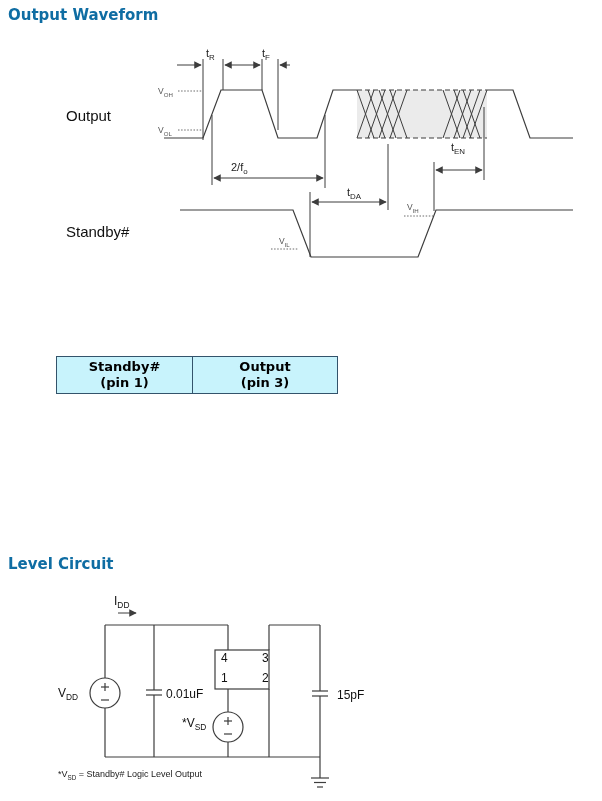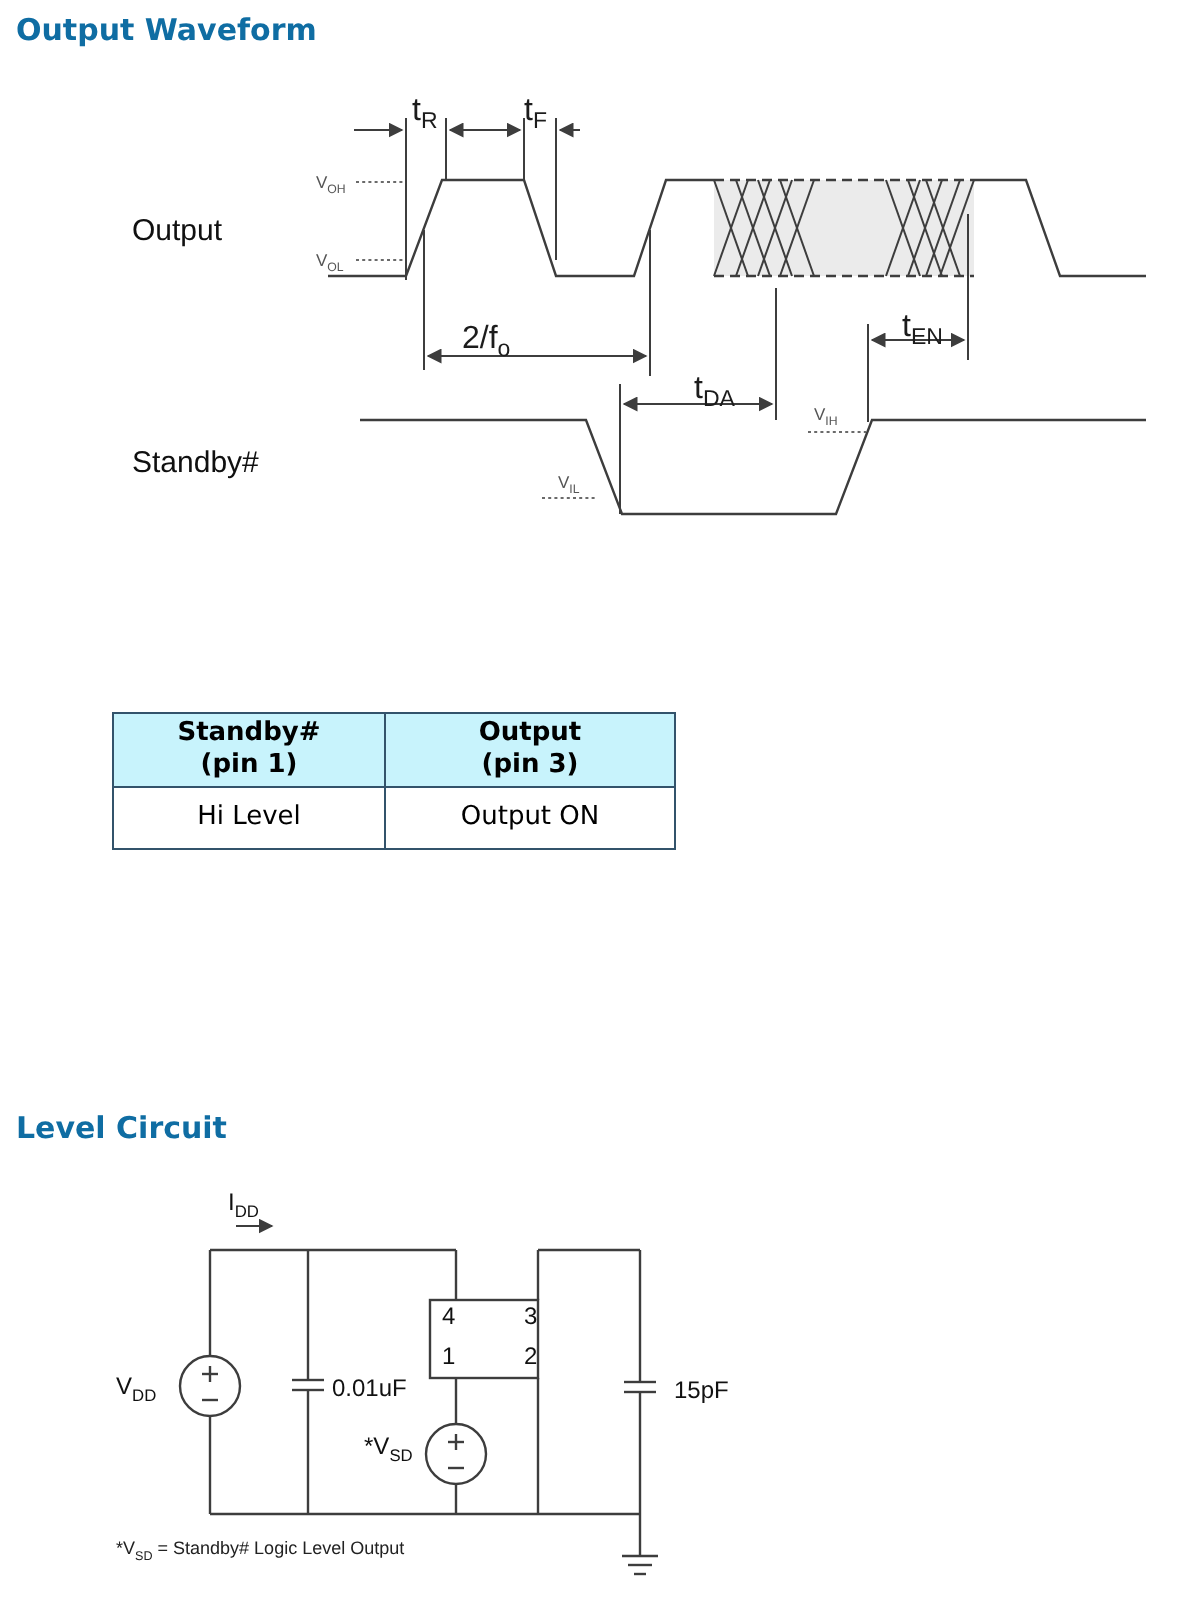--- a/index.html
+++ b/index.html
@@ -19,21 +19,21 @@
   svg.layer { position:absolute; left:0; top:0; }
 
   .wire   { stroke:var(--line,#3d3d3d); stroke-width:1.2; fill:none; }
   .meas   { stroke:var(--line,#3d3d3d); stroke-width:1; fill:none; }
   .hatch  { stroke:var(--line,#3d3d3d); stroke-width:1; fill:none; }
   .dashln { stroke:var(--line,#3d3d3d); stroke-width:1.2; fill:none; stroke-dasharray:5 3; }
   .dotln  { stroke:#6a6a6a; stroke-width:1; fill:none; stroke-dasharray:1.5 1.6; }
   .mfill  { fill:var(--line,#3d3d3d); }
   .grayzone { fill:var(--hatch,#ebebeb); }
 
-  .lbl { position:absolute; font-size:16px; line-height:1; color:#1c1c1c; white-space:nowrap; }
+  .lbl { position:absolute; font-size:11px; line-height:1; color:#1c1c1c; white-space:nowrap; }
   .lbl sub { font-size:0.72em; line-height:1; }
   .lbl.small { font-size:8.5px; color:#555; }
   .siglabel { position:absolute; font-size:15px; line-height:1; color:#101010; white-space:nowrap; }
 
   table.fn {
     position:absolute; left:56px; top:356px;
     border-collapse:collapse; table-layout:fixed;
     font-family:"DejaVu Sans", sans-serif; font-size:13px; color:#000;
   }
   table.fn th, table.fn td {
@@ -130,42 +130,38 @@
 
     <span class="siglabel" style="left:66px; top:68px">Output</span>
     <span class="siglabel" style="left:66px; top:184px">Standby#</span>
 
     <span class="lbl" style="left:206px; top:8px"><span>t</span><sub>R</sub></span>
     <span class="lbl" style="left:262px; top:8px"><span>t</span><sub>F</sub></span>
     <span class="lbl small" style="left:158px; top:47px"><span>V</span><sub>OH</sub></span>
     <span class="lbl small" style="left:158px; top:86px"><span>V</span><sub>OL</sub></span>
     <span class="lbl" style="left:231px; top:122px"><span>2/f</span><sub>o</sub></span>
     <span class="lbl" style="left:347px; top:147px"><span>t</span><sub>DA</sub></span>
-    <span class="lbl" style="left:451px; top:116px"><span>t</span><sub>EN</sub></span>
+    <span class="lbl" style="left:451px; top:102px"><span>t</span><sub>EN</sub></span>
     <span class="lbl small" style="left:407px; top:163px"><span>V</span><sub>IH</sub></span>
     <span class="lbl small" style="left:279px; top:197px"><span>V</span><sub>IL</sub></span>
   </div>
 
 
   <table class="fn">
     <colgroup>
         <col class="c1">
         <col class="c2">
       </colgroup>
     <tbody>
         <tr>
       <th>Standby#
 (pin 1)</th>
       <th>Output
 (pin 3)</th>
     </tr>
-    <tr style="height:31px">
-      <td>Hi Level</td>
-      <td>Output ON</td>
-    </tr>
   </tbody>
     </table>
 
   <h2 class="sec" style="top:555px">Level Circuit</h2>
 
   <div class="fig circfig">
     <svg class="layer" width="602" height="221" viewBox="0 0 602 221">
       <g class="wire">
 
         <line x1="105" y1="45" x2="228" y2="45"></line>

